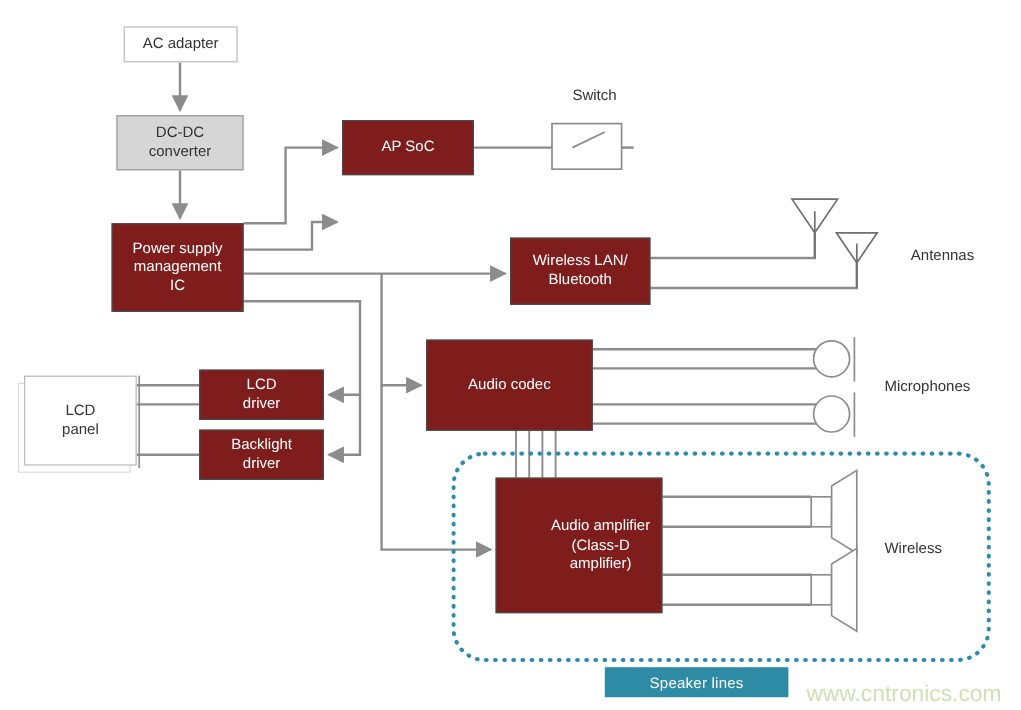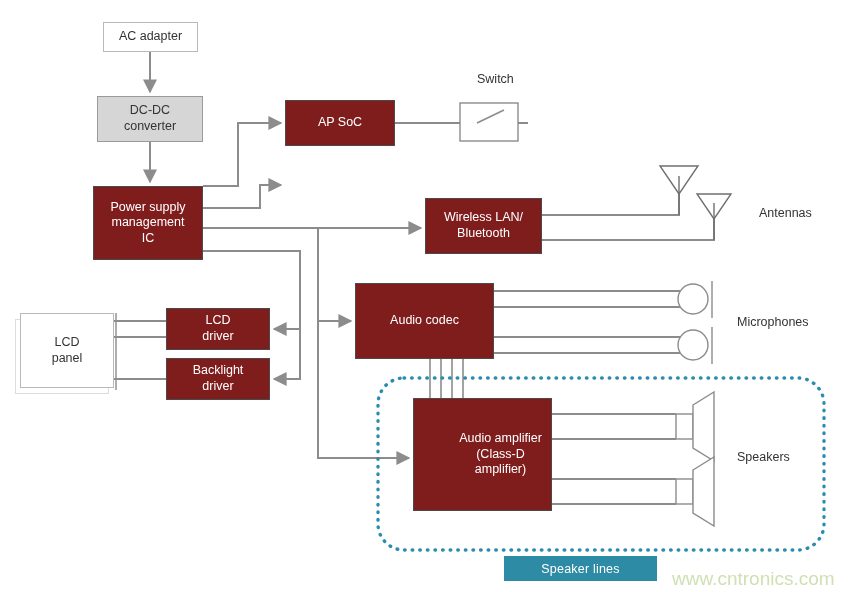--- a/index.html
+++ b/index.html
@@ -203,19 +203,19 @@
   <div class="node dark" style="left:413px; top:398px; width:139px; height:113px;padding-left:36px;">Audio amplifier
 (Class-D
 amplifier)</div>
 
   <div class="free-label" style="left:477px; top:72px;">Switch</div>
 
   <div class="free-label" style="left:759px; top:169px;margin-top:37px;">Antennas</div>
 
   <div class="free-label" style="left:737px; top:315px;">Microphones</div>
 
-  <div class="free-label" style="left:737px; top:450px;">Speakers</div>
+  <div class="free-label" style="left:737px; top:450px;">Wireless</div>
 
   <div class="legend-badge" style="left:504px; top:556px; width:153px; height:25px; background:#2e8ba5;">Speaker lines</div>
 
   <div class="watermark" style="left:672px; top:558px;">www.cntronics.com</div>
 
 </div>
 
 </body></html>

